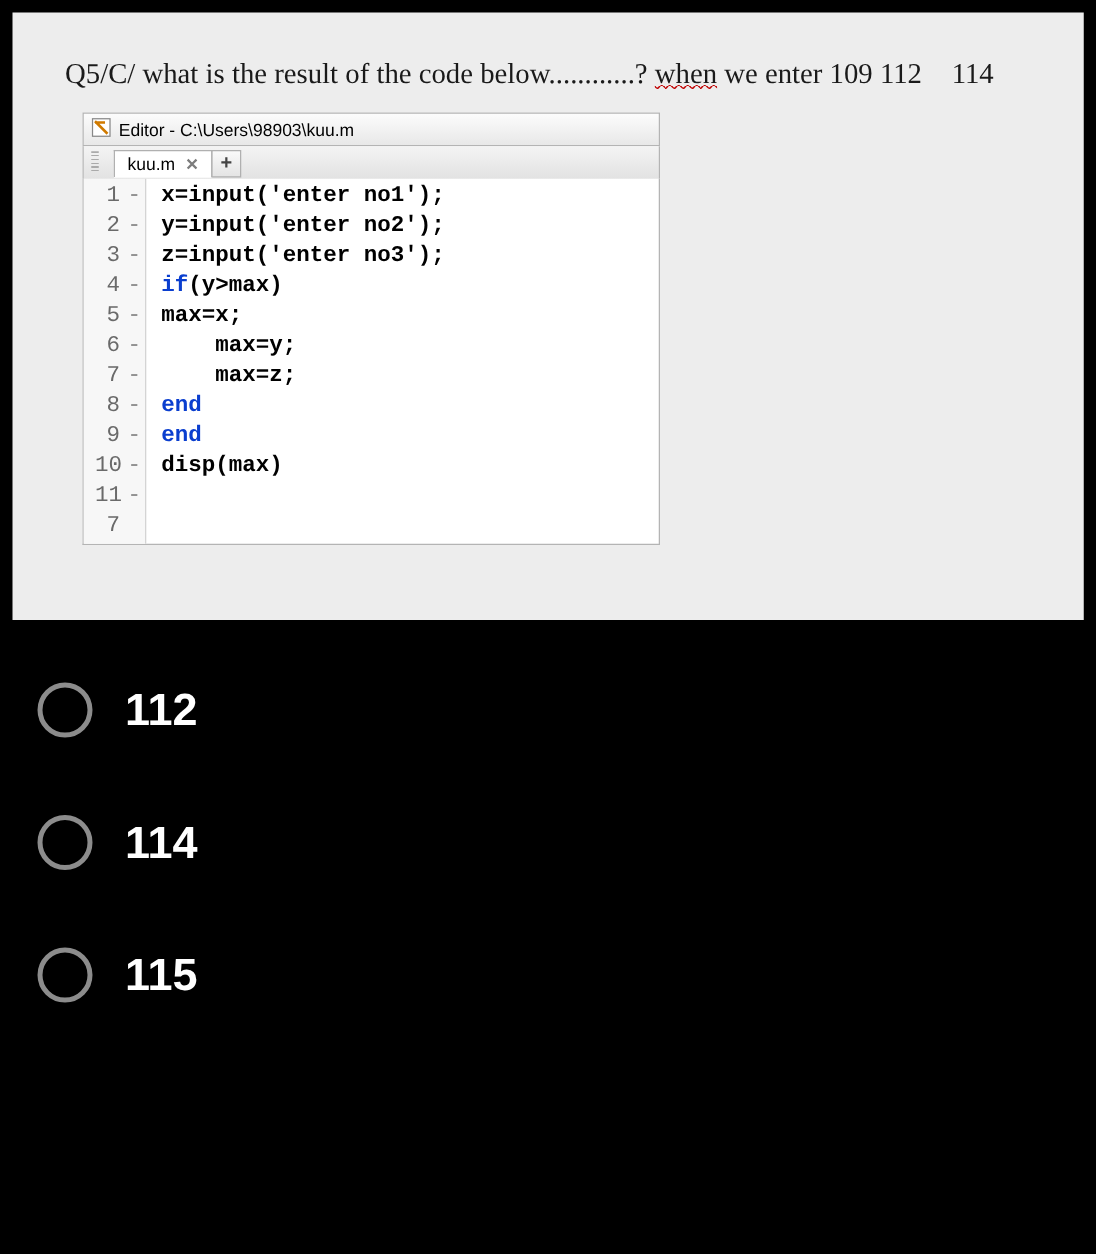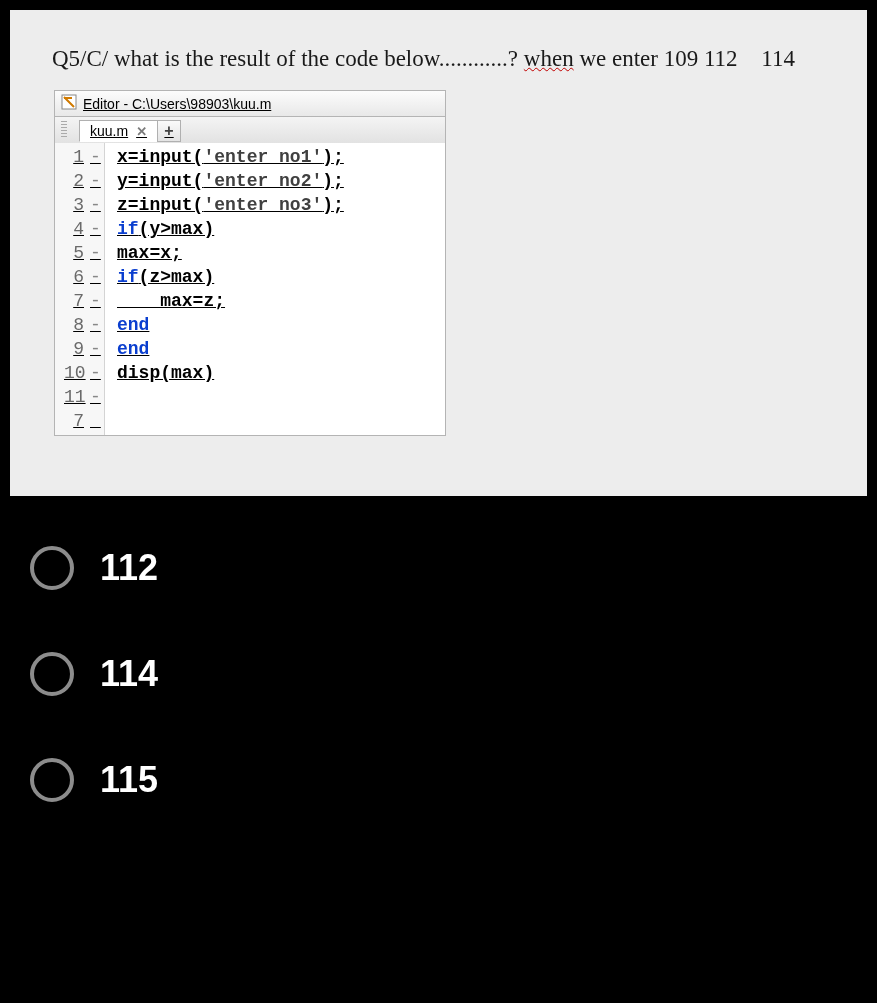--- a/index.html
+++ b/index.html
@@ -24,24 +24,23 @@
   .question .when {
     text-decoration: underline wavy #c00000;
     text-decoration-thickness: 1px;
   }
   .inputs {
     margin-left: 6px;
     font-family: "Times New Roman", serif;
     font-size: 23px;
   }
   .editor-container {
-    margin-left: 2px;
-    width: 392px;
+    margin-left: 14px;
+    width: 462px;
     background: #fff;
-    text-decoration: underline;
   }
   .editor-title {
     background: linear-gradient(#fcfcfc, #e8e8e8);
     border: 1px solid #b4b4b4;
     padding: 3px 6px;
     font-size: 14px;
     display: flex;
     align-items: center;
     gap: 6px;
   }
@@ -110,21 +109,21 @@
     height: 24px;
     display: flex;
     justify-content: flex-end;
     align-items: center;
     gap: 6px;
   }
   .dash { color: #888; font-weight: normal; width: 8px; text-align: center;}
   .ln { width: 20px; text-align: right; font-weight: normal;}
   .code-lines { padding: 2px 0 2px 12px; }
   .code-line { height: 24px; line-height: 24px; white-space: pre; color: #000; }
-  .str { color: #404040; }
+  .str { color: #000000; }
   .kw  { color: #0a3ecf; }
   .options {
     padding: 50px 20px 0 20px;
     font-weight: bold;
   }
   .option {
     display: flex;
     align-items: center;
     gap: 26px;
     margin-bottom: 62px;
@@ -221,21 +220,21 @@
             <span class="ln">7</span>
             <span class="dash">&nbsp;</span>
           </div>
         </div>
       <div class="code-lines" id="codelines">
           <div class="code-line">x=input(<span class="str">'enter no1'</span>);</div>
           <div class="code-line">y=input(<span class="str">'enter no2'</span>);</div>
           <div class="code-line">z=input(<span class="str">'enter no3'</span>);</div>
           <div class="code-line"><span class="kw">if</span>(y&gt;max)</div>
           <div class="code-line">max=x;</div>
-          <div class="code-line"><span class="kw">if</span>(z&gt;max)</div>
+          <div class="code-line">    max=y;</div>
           <div class="code-line">    max=z;</div>
           <div class="code-line"><span class="kw">end</span></div>
           <div class="code-line"><span class="kw">end</span></div>
           <div class="code-line">disp(max)</div>
           <div class="code-line"></div>
         </div>
     </div>
   </div>
 </div>
 

